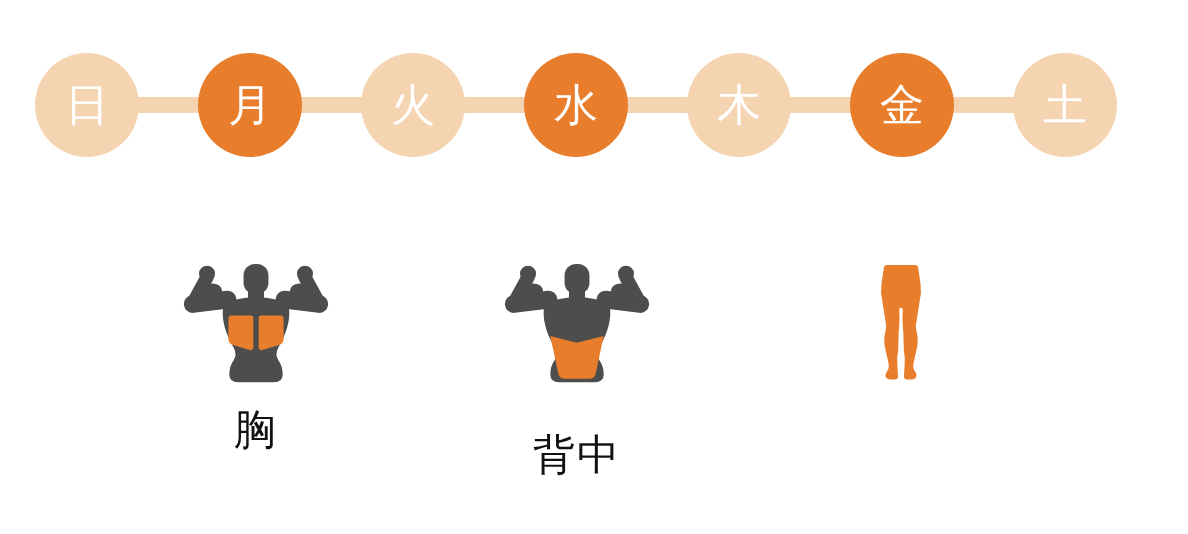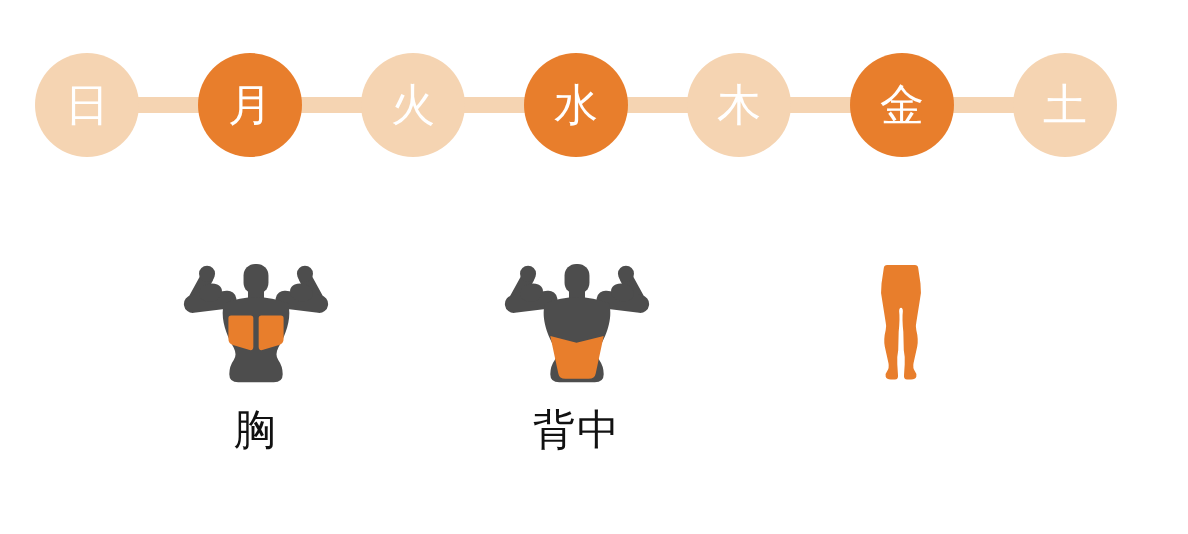--- a/index.html
+++ b/index.html
@@ -41,21 +41,21 @@
   }
   .day-circle.active{background:var(--accent-orange);}
   .d0{left:35px;}.d1{left:198px;}.d2{left:361px;}.d3{left:524px;}
   .d4{left:687px;}.d5{left:850px;}.d6{left:1013px;}
   
   .workout-item{
     position:absolute;top:261px;
     display:flex;flex-direction:column;align-items:center;
     transform:translateX(-50%);
   }
-  .w0{left:256px;}.w1{left:577px;}.w2{left:901px;}
+  .w0{left:256px;}.w1{left:577px;gap:25px;}.w2{left:901px;}
   .icon-box{
     height:126px;display:flex;align-items:flex-end;justify-content:center;
   }
   .legs-pad{padding-bottom:7px;}
   .workout-label{
     margin-top:15px;
     font-size:42px;color:var(--label-color);
     letter-spacing:2px;white-space:nowrap;
   }
   .gray{fill:var(--figure-gray);}

